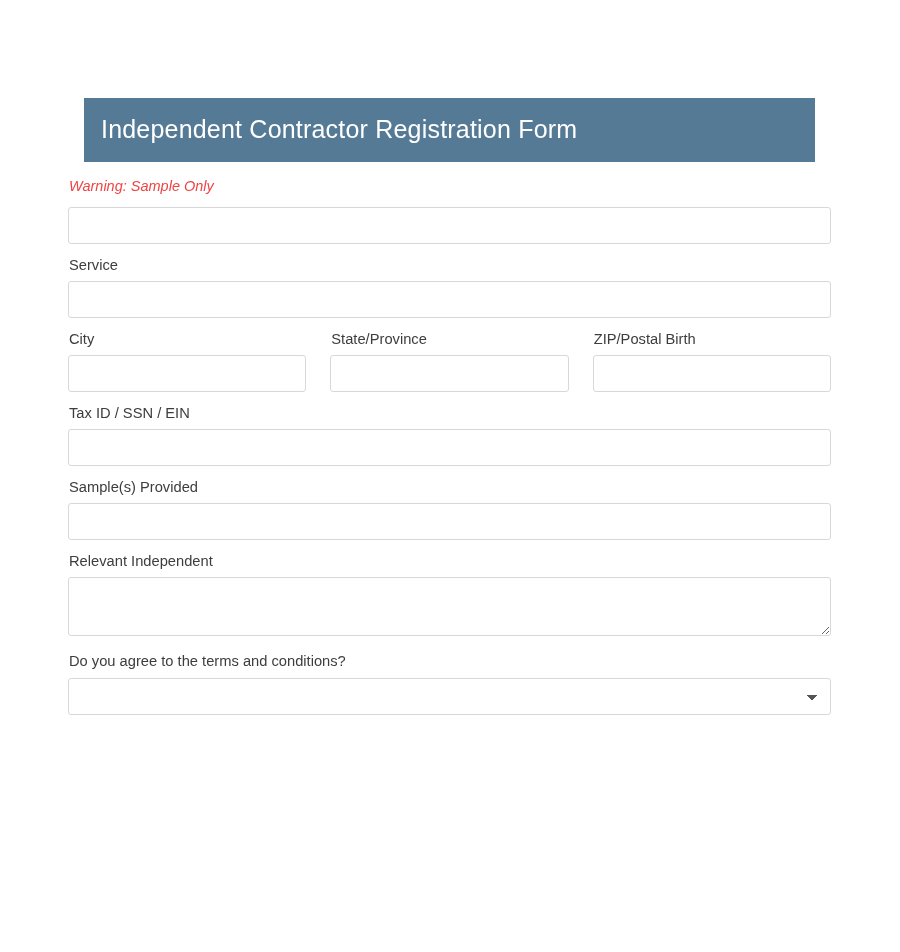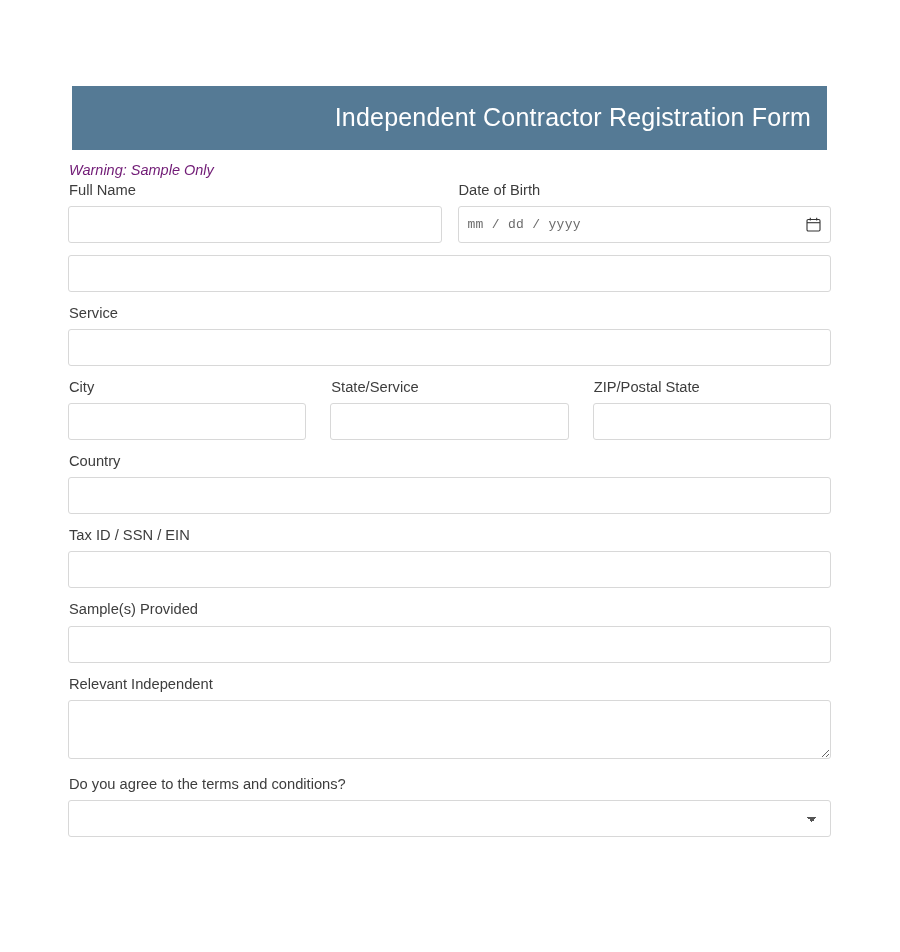--- a/index.html
+++ b/index.html
@@ -23,26 +23,25 @@
     top: 82px;
     width: 763px;
   }
   .form-title {
     background: #557a95;
     color: #ffffff;
     font-size: 25px;
     font-weight: normal;
     letter-spacing: 0.2px;
     padding: 18px 16px 18px 17px;
-    margin: 4px;
+    margin: 16px;
     line-height: 1.1;
-    text-align: right;
   }
   .warning {
-    color: #701a75;
+    color: #ef4444;
     font-style: italic;
     font-size: 14.5px;
     margin: 12px 0 0 1px;
     line-height: 1.2;
   }
   .field-label {
     color: #3d3d3d;
     font-size: 14.7px;
     line-height: 1.3;
     margin: 0 0 6px 1px;
@@ -114,73 +113,47 @@
 </head>
 <body>
 
 <div class="page">
   <div class="form-wrap">
 
     <h1 class="form-title">Independent Contractor Registration Form</h1>
 
     <div class="warning">Warning: Sample Only</div>
 
-    <div class="row" style="margin-top:2px;">
-      <div class="col">
-        <label class="field-label first-row-label">Full Name</label>
-        <input class="ctl" type="text" placeholder="" style="">
-      </div>
-      <div class="col">
-        <label class="field-label first-row-label">Date of Birth</label>
-        <div class="date-inner">
-          <div class="date-ctl">
-            <span class="date-placeholder">mm / dd / yyyy</span>
-            <span class="cal-icon">
-              <svg width="15" height="15" viewBox="0 0 15 15">
-                <rect x="1" y="2.5" width="13" height="11.5" rx="1.2" fill="none" stroke="#333" stroke-width="1.1"></rect>
-                <line x1="1" y1="5.7" x2="14" y2="5.7" stroke="#333" stroke-width="1.1"></line>
-                <line x1="4.3" y1="0.8" x2="4.3" y2="3.4" stroke="#333" stroke-width="1.1"></line>
-                <line x1="10.7" y1="0.8" x2="10.7" y2="3.4" stroke="#333" stroke-width="1.1"></line>
-              </svg>
-            </span>
-          </div>
-        </div>
-      </div>
-    </div>
 
     <div class="row">
       <div class="col">
         <input class="ctl" type="text" placeholder="" style="">
       </div>
     </div>
 
     <div class="group">
       <label class="field-label">Service</label>
       <input class="ctl" type="text" placeholder="" style="">
     </div>
 
     <div class="row three">
       <div class="col">
         <label class="field-label">City</label>
         <input class="ctl" type="text" placeholder="" style="">
       </div>
       <div class="col">
-        <label class="field-label">State/Service</label>
+        <label class="field-label">State/Province</label>
         <input class="ctl" type="text" placeholder="" style="">
       </div>
       <div class="col">
-        <label class="field-label">ZIP/Postal State</label>
+        <label class="field-label">ZIP/Postal Birth</label>
         <input class="ctl" type="text" placeholder="" style="">
       </div>
     </div>
 
-    <div class="group">
-      <label class="field-label">Country</label>
-      <input class="ctl" type="text" placeholder="" style="">
-    </div>
 
     <div class="group">
       <label class="field-label">Tax ID / SSN / EIN</label>
       <input class="ctl" type="text" placeholder="" style="">
     </div>
 
     <div class="group">
       <label class="field-label">Sample(s) Provided</label>
       <input class="ctl" type="text" placeholder="" style="">
     </div>

